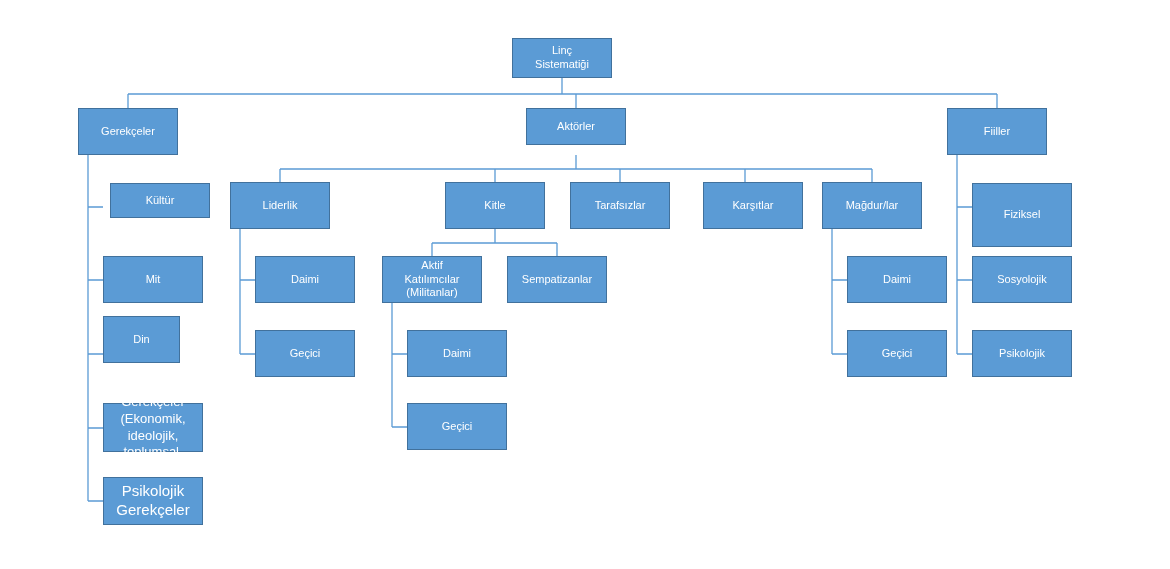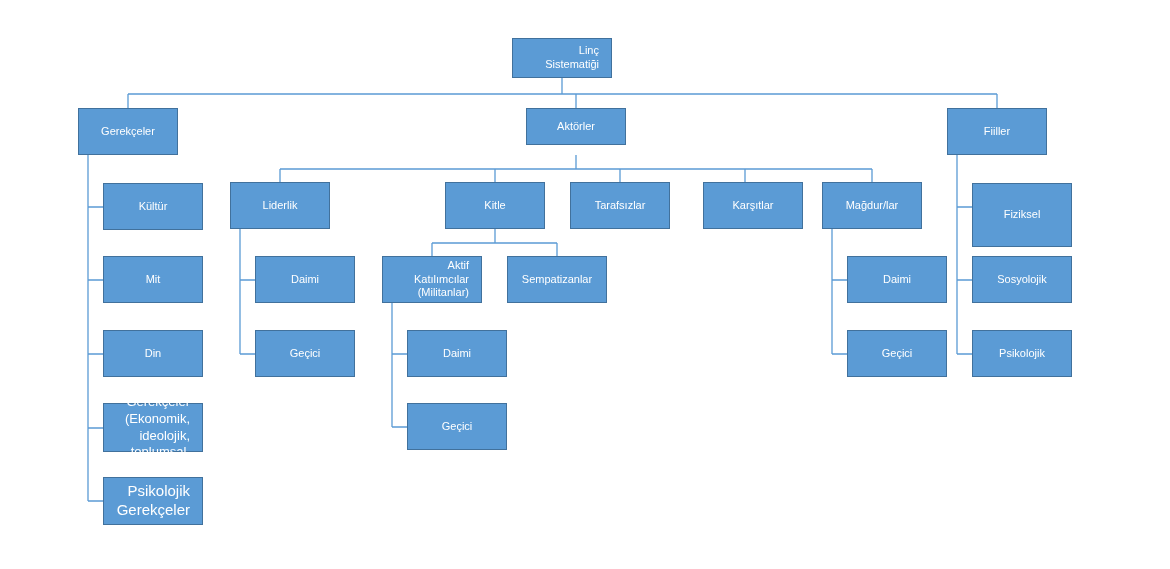--- a/index.html
+++ b/index.html
@@ -23,21 +23,21 @@
   .connectors path {
     fill: none;
     stroke: var(--connector, #5B9BD5);
     stroke-width: 1.3;
   }
   .node {
     position: absolute;
     display: flex;
     align-items: center;
     justify-content: center;
-    text-align: right;
+    text-align: center;
     background: var(--node-fill, #5B9BD5);
     border: 1px solid var(--node-border, #41719C);
     color: var(--node-text, #ffffff);
     font-size: 11px;
     line-height: 1.25;
     padding: 2px 12px;
     cursor: default;
   }
   .node.fit-sm { font-size: 15px; }
   .node.fit-xs { font-size: 13px; line-height: 1.3; }
@@ -57,23 +57,23 @@
     <path d="M832 229 V354 M832 280 H847 M832 354 H847"></path>
     <path d="M957 155 V354 M957 207 H972 M957 280 H972 M957 354 H972"></path>
   </svg>
 
   <div class="node" style="left:512px;top:38px;width:100px;height:40px">Linç Sistematiği</div>
 
   <div class="node" style="left:78px;top:108px;width:100px;height:47px">Gerekçeler</div>
   <div class="node" style="left:526px;top:108px;width:100px;height:37px">Aktörler</div>
   <div class="node" style="left:947px;top:108px;width:100px;height:47px">Fiiller</div>
 
-  <div class="node" style="left:103px;top:183px;width:100px;height:47px">Kültür</div>
+  <div class="node" style="left:110px;top:183px;width:100px;height:35px">Kültür</div>
   <div class="node" style="left:103px;top:256px;width:100px;height:47px">Mit</div>
-  <div class="node" style="left:103px;top:330px;width:100px;height:47px">Din</div>
+  <div class="node" style="left:103px;top:316px;width:77px;height:47px">Din</div>
   <div class="node fit-xs" style="left:103px;top:403px;width:100px;height:49px">Sosyolojik Gerekçeler (Ekonomik, ideolojik, toplumsal, siyasi vb.)</div>
   <div class="node fit-sm" style="left:103px;top:477px;width:100px;height:48px">Psikolojik Gerekçeler</div>
 
   <div class="node" style="left:230px;top:182px;width:100px;height:47px">Liderlik</div>
   <div class="node" style="left:445px;top:182px;width:100px;height:47px">Kitle</div>
   <div class="node" style="left:570px;top:182px;width:100px;height:47px">Tarafsızlar</div>
   <div class="node" style="left:703px;top:182px;width:100px;height:47px">Karşıtlar</div>
   <div class="node" style="left:822px;top:182px;width:100px;height:47px">Mağdur/lar</div>
 
   <div class="node" style="left:255px;top:256px;width:100px;height:47px">Daimi</div>

